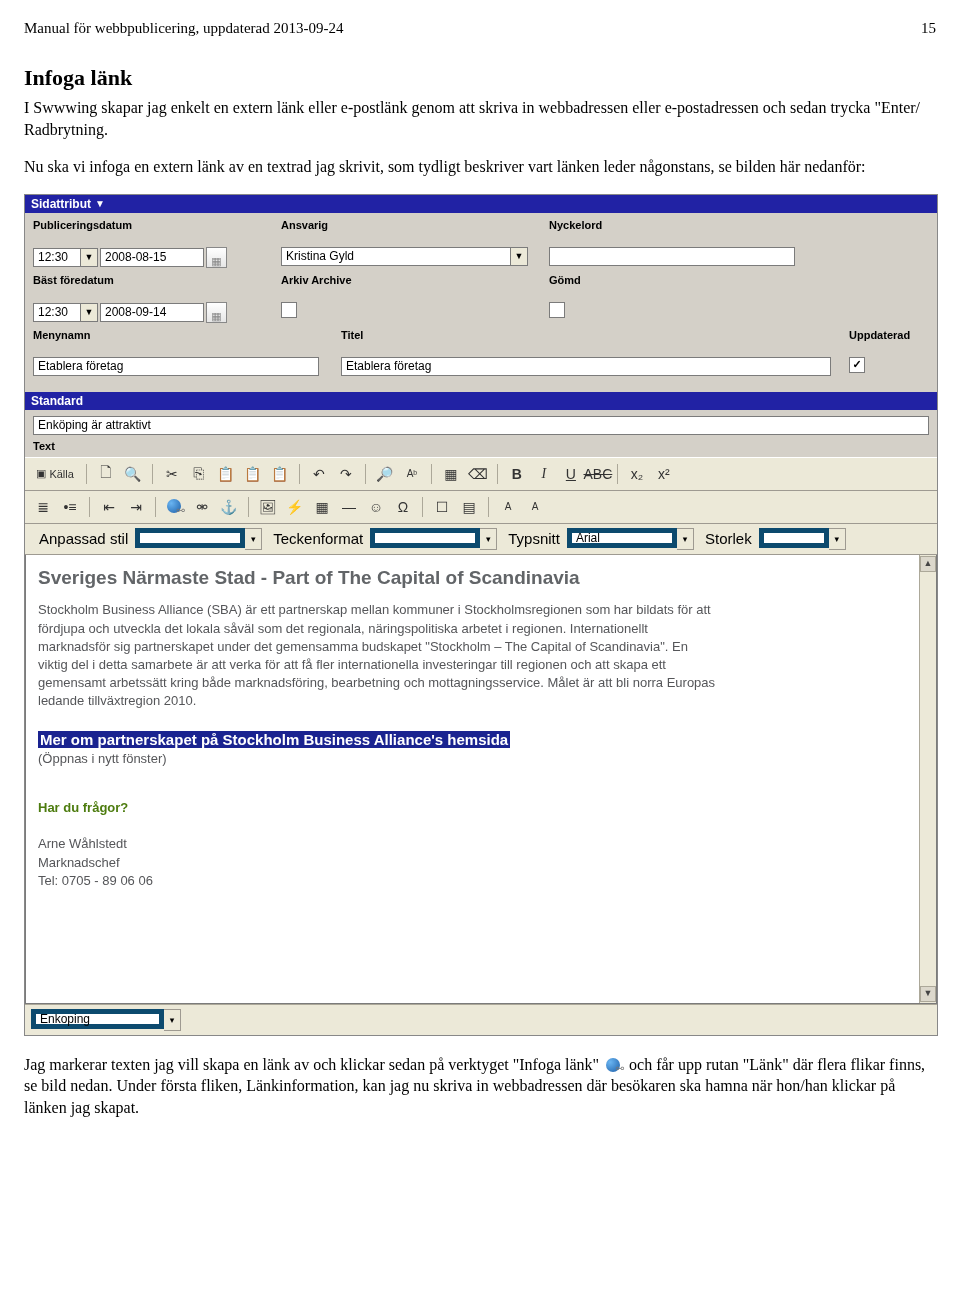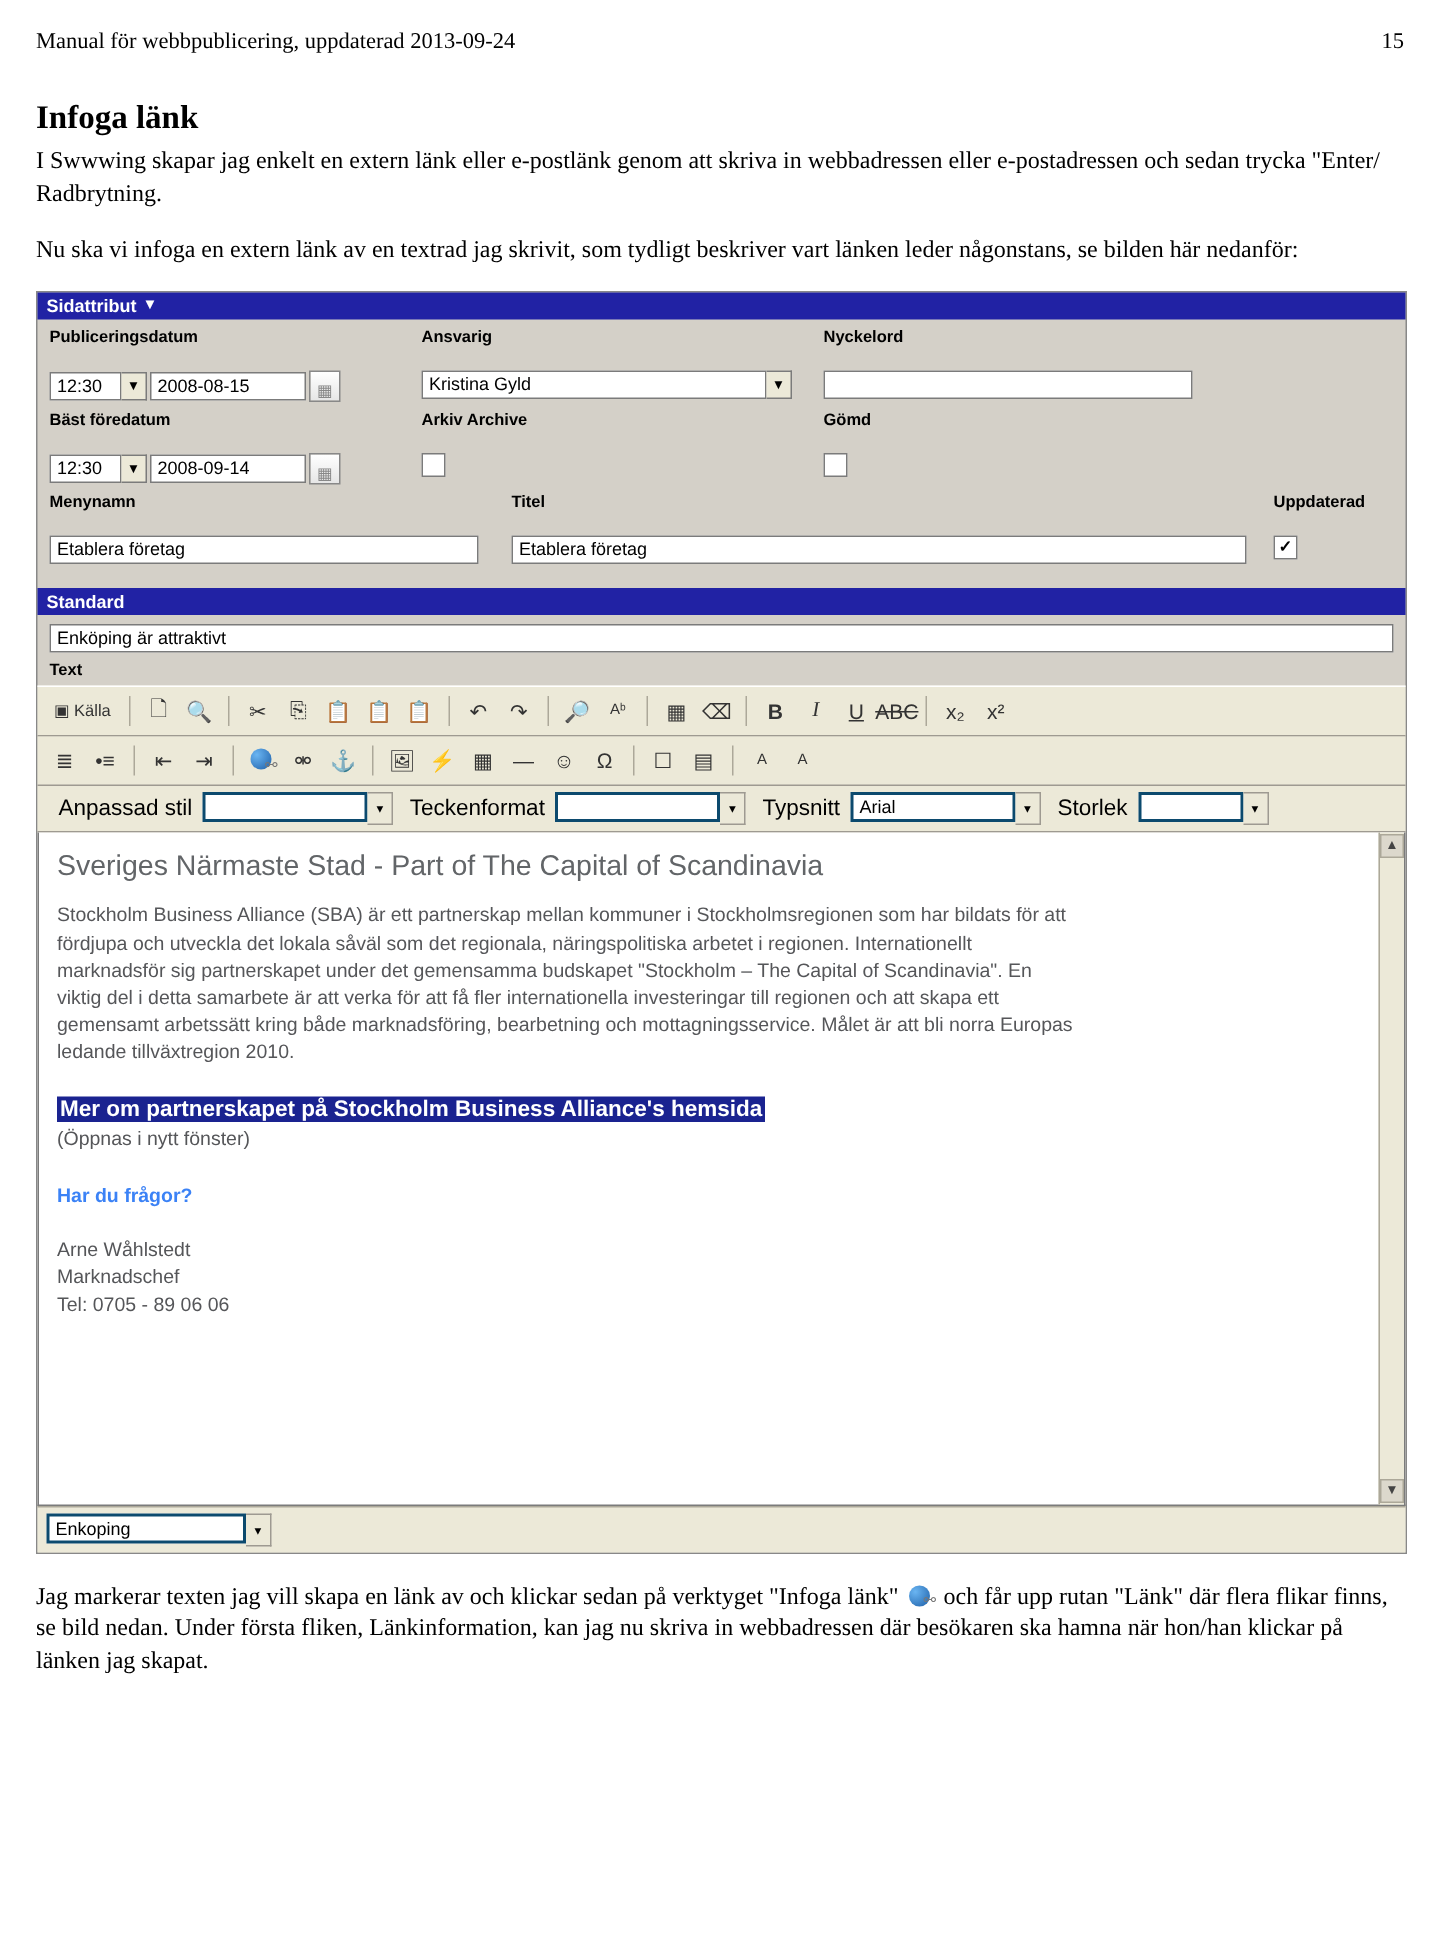--- a/index.html
+++ b/index.html
@@ -151,21 +151,21 @@
     background: #aca899;
     margin: 0 4px;
   }
   .tool-label {
     font-size: 15px;
     color: #000;
     margin: 0 4px 0 8px;
   }
   .tool-input {
     background: #fff;
-    border: 2px solid #0c4a6e;
+    border: 5px solid #0c4a6e;
     height: 20px;
     box-sizing: border-box;
     display: flex;
     align-items: center;
     padding: 0 4px;
     font-size: 12px;
   }
   .tool-dd {
     width: 16px; height: 20px;
     border: 1px solid #9e9a91;
@@ -205,36 +205,36 @@
     width: 14px; height: 14px;
     background: #dcd8cc;
     border: 1px solid #aca899;
     display: flex; align-items: center; justify-content: center;
     font-size: 9px; color: #444;
     margin: 1px;
   }
   .editor-h {
     color: #626568;
     font-size: 19px;
-    font-weight: normal;
+    font-weight: bold;
     margin-bottom: 10px;
   }
   .editor-link-highlight {
     display: inline;
     background: #1a2390;
     color: #fff;
     font-weight: bold;
     font-size: 15px;
     padding: 0 2px;
   }
   .editor-sub {
     font-size: 13px;
     font-weight: bold;
-    color: #3b82f6;
-    margin-top: 20px;
+    color: #4d7c0f;
+    margin-top: 31px;
   }
   .bottom-toolbar {
     border-top: 1px solid #aca899;
     background: #ece9d8;
     padding: 4px 6px;
     display: flex;
     align-items: center;
   }
   .link-inline-icon {
     display: inline-block;

